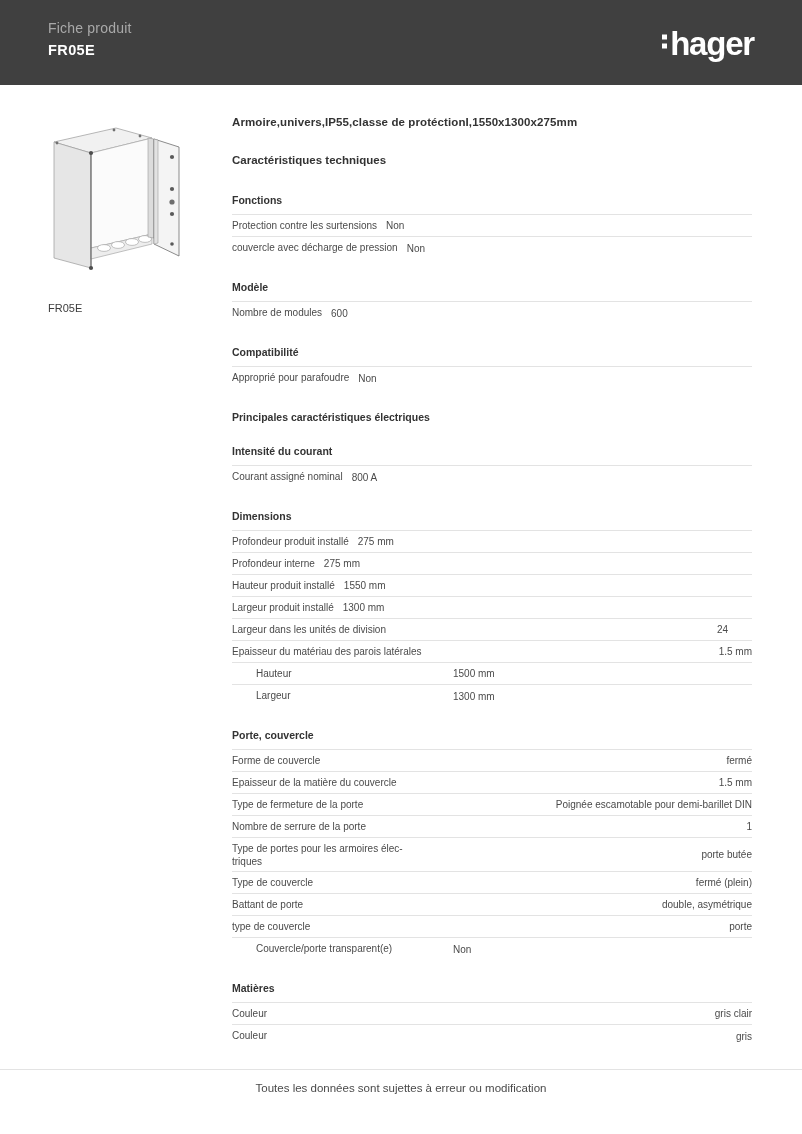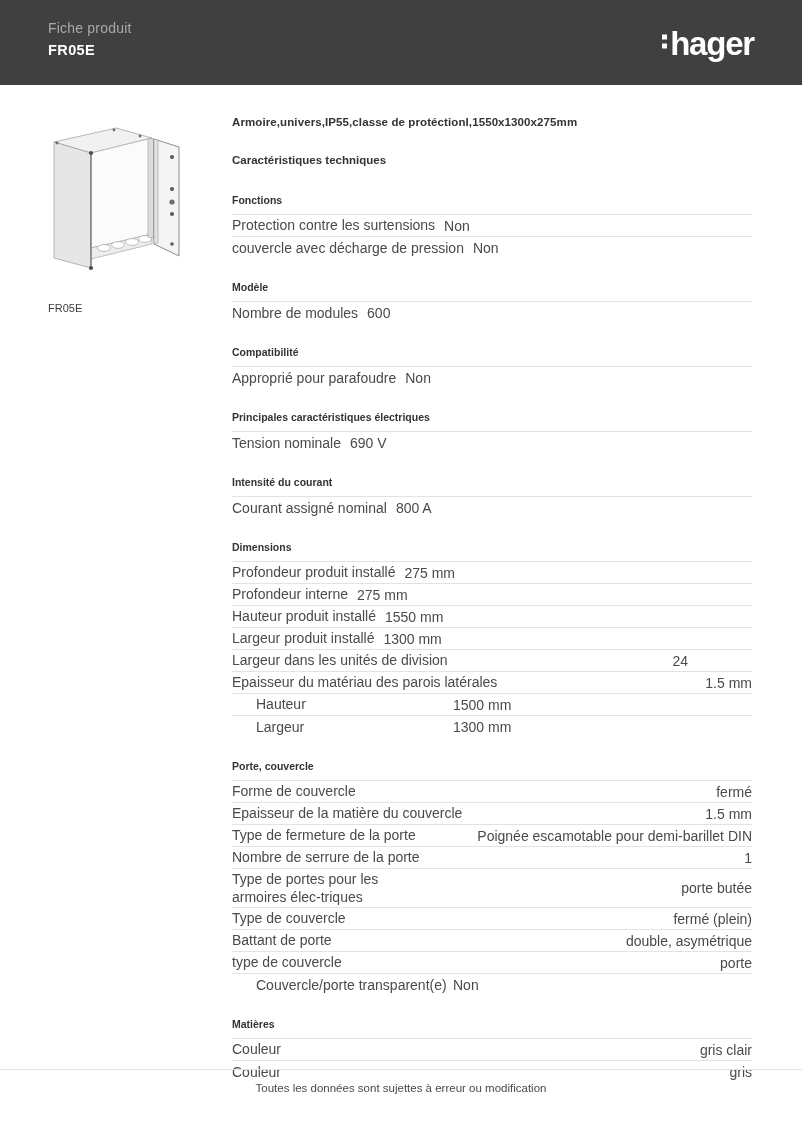--- a/index.html
+++ b/index.html
@@ -134,21 +134,21 @@
     margin: 0 0 8px 0;
   }
   .spec-table {
     border-top: 1px solid #e3e3e3;
   }
   .spec-row {
     display: flex;
     align-items: center;
     min-height: 22px;
     border-bottom: 1px solid #e3e3e3;
-    font-size: 14px;
+    font-size: 10px;
     color: #4a4a4a;
     padding: 1px 0;
     box-sizing: border-box;
   }
   .spec-row:last-child {
     border-bottom: none;
   }
   .spec-label {
     line-height: 1.35;
   }
@@ -167,21 +167,21 @@
     padding-left: 24px;
   }
   .spec-row.mid .spec-value {
     position: absolute;
     left: 221px;
   }
   .spec-row.near-right {
     justify-content: space-between;
   }
   .spec-row.near-right .spec-value {
-    margin-right: 64px;
+    margin-right: 24px;
   }
   .spec-row.right {
     justify-content: space-between;
     gap: 28px;
   }
   .spec-row.right .spec-label {
     flex: 0 1 auto;
     padding-right: 12px;
   }
   .spec-row.right .spec-value {
@@ -303,26 +303,20 @@
             <div class="section-heading">Compatibilité</div>
             <div class="spec-table">
               <div class="spec-row inline">
                 <span class="spec-label">Approprié pour parafoudre</span>
                 <span class="spec-value">Non</span>
               </div>
             </div>
           </div>
           <div class="section">
             <div class="section-heading">Principales caractéristiques électriques</div>
-            <div class="spec-table">
-              <div class="spec-row inline">
-                <span class="spec-label">Tension nominale</span>
-                <span class="spec-value">690 V</span>
-              </div>
-            </div>
           </div>
           <div class="section">
             <div class="section-heading">Intensité du courant</div>
             <div class="spec-table">
               <div class="spec-row inline">
                 <span class="spec-label">Courant assigné nominal</span>
                 <span class="spec-value">800 A</span>
               </div>
             </div>
           </div>

